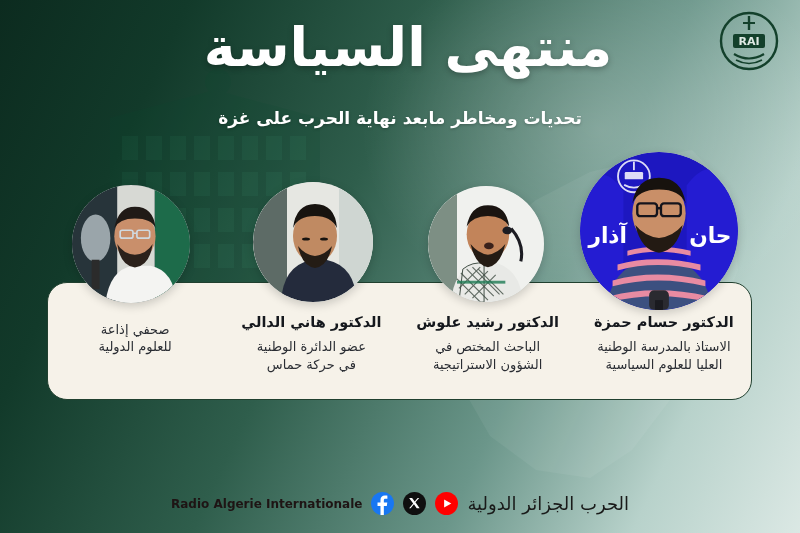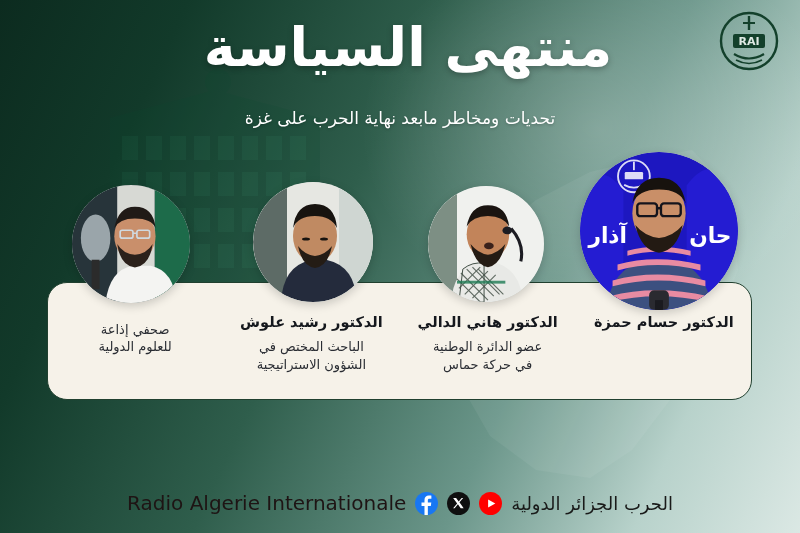--- a/index.html
+++ b/index.html
@@ -59,21 +59,21 @@
     line-height:1.25;
     text-shadow:0 2px 6px rgba(0,0,0,.28);
     direction:rtl;
     margin-left:16px;
   }
   .subtitle{
     position:absolute; top:108px; left:0; right:0;
     text-align:center;
     color:#ffffff;
     font-size:17px;
-    font-weight:400;
+    font-weight:700;
     direction:rtl;
     text-shadow:0 1px 3px rgba(0,0,0,.25);
   }
 
   
   .card{
     position:absolute;
     left:47px; top:282px;
     width:705px; height:118px;
     background:#f6f2e9;
@@ -140,23 +140,23 @@
     justify-content:center;
     gap:9px;
     direction:rtl;
   }
   .footer .ar{
     font-size:18px;
     color:#191a19;
     font-weight:400;
   }
   .footer .lat{
-    font-size:20px;
+    font-size:12px;
     color:#1e1414;
-    font-weight:400;
+    font-weight:700;
     direction:ltr;
   }
   .sico{ width:23px; height:23px; display:block; }
 </style>
 </head>
 <body>
 
 <div class="poster">
 
   <div class="glow"></div>
@@ -349,37 +349,41 @@
   <div class="cols">
 
     <div class="col">
       <div class="rl">
         <span>صحفي إذاعة</span><br>
         <span>للعلوم الدولية</span>
       </div>
     </div>
 
     <div class="col">
+      <div class="nm">الدكتور هاني الدالي</div>
+      <div class="rl">
+        <span>عضو الدائرة الوطنية</span><br>
+        <span>في حركة حماس</span>
+      </div>
+    </div>
+
+    <div class="col">
       <div class="nm">الدكتور رشيد علوش</div>
       <div class="rl">
         <span>الباحث المختص في</span><br>
         <span>الشؤون الاستراتيجية</span>
       </div>
     </div>
 
     <div class="col">
-      <div class="nm">الدكتور هاني الدالي</div>
+      <div class="nm">الدكتور حسام حمزة</div>
       <div class="rl">
-        <span>عضو الدائرة الوطنية</span><br>
-        <span>في حركة حماس</span>
+        <span>الاستاذ بالمدرسة الوطنية</span><br>
+        <span>العليا للعلوم السياسية</span>
       </div>
-    </div>
-
-    <div class="col">
-      <div class="nm">الدكتور حسام حمزة</div>
     </div>
 
   </div>
 
   <div class="footer">
     <span class="ar">الحرب الجزائر الدولية</span>
 
     <svg class="sico" viewBox="0 0 24 24" aria-hidden="true">
       <circle cx="12" cy="12" r="12" fill="#ff0000"></circle>
       <polygon points="9.5,7.8 17,12 9.5,16.2" fill="#ffffff"></polygon>

